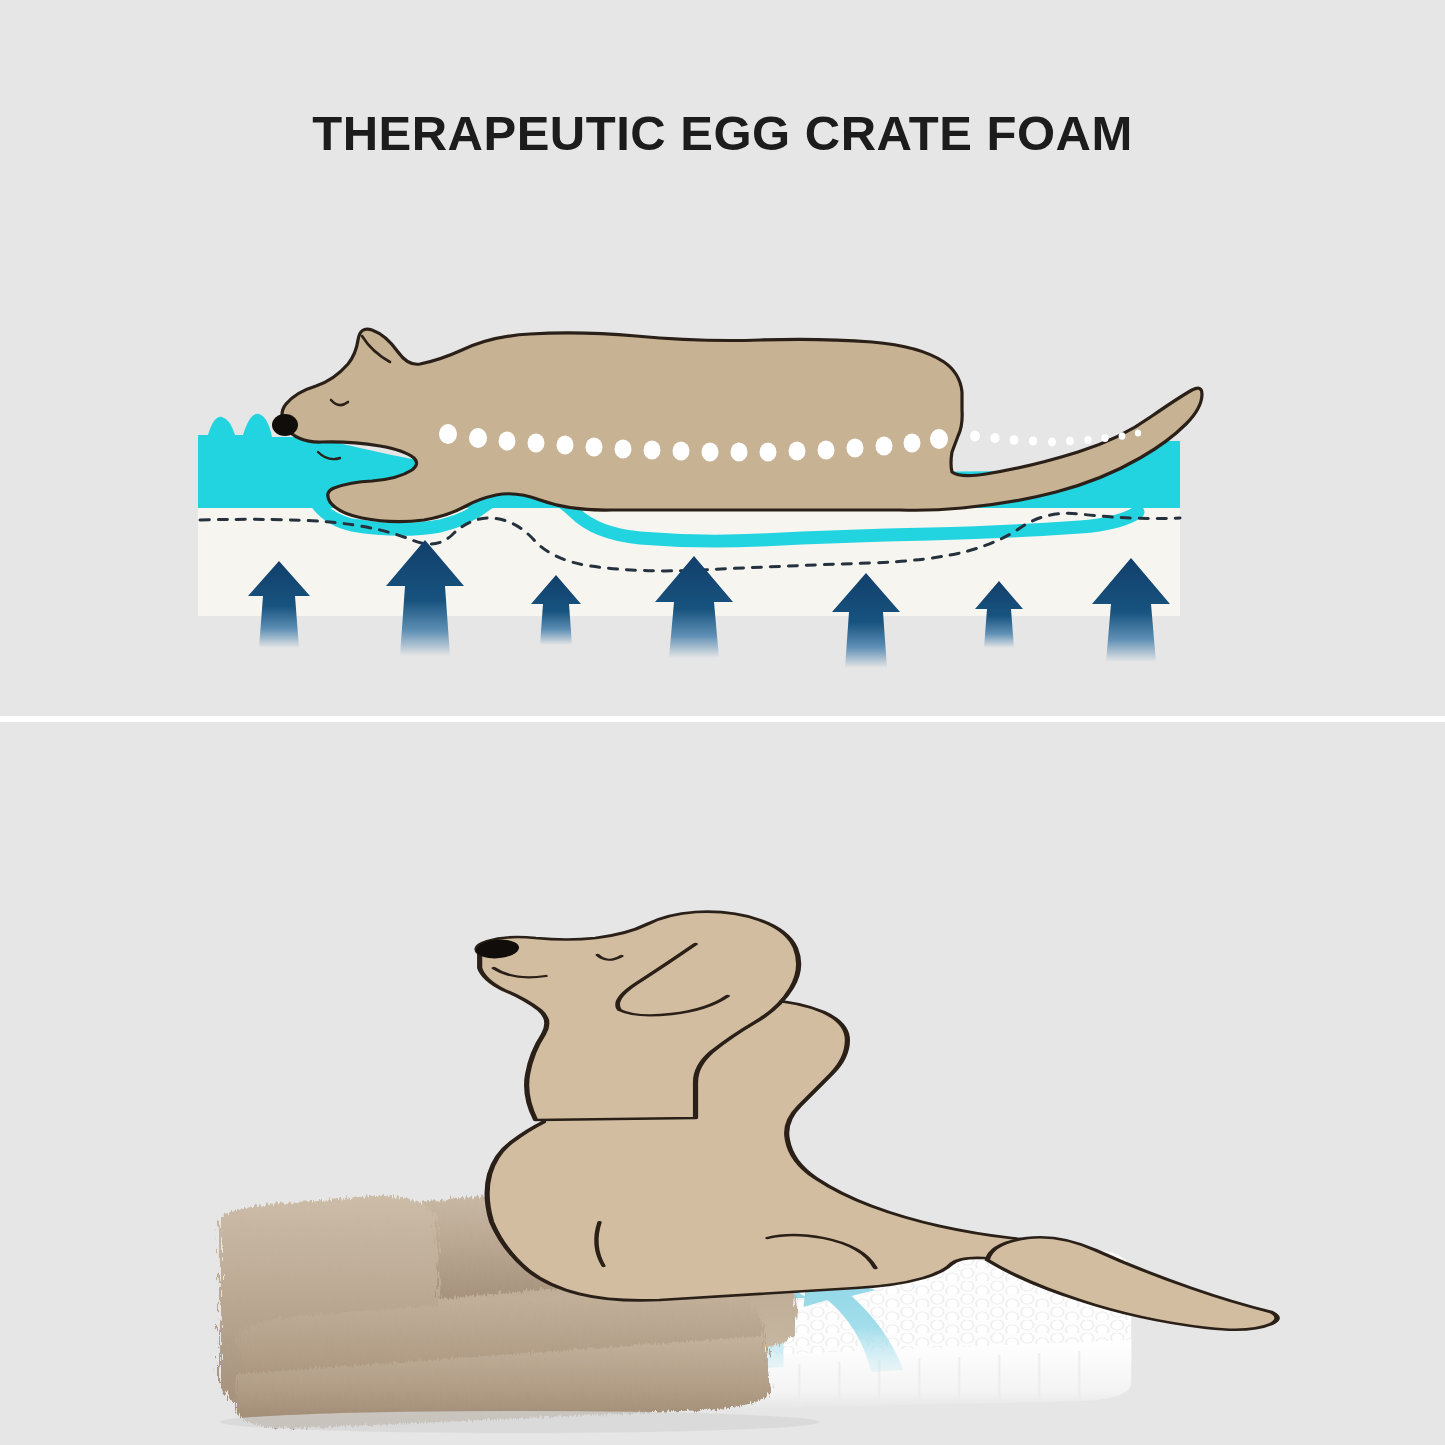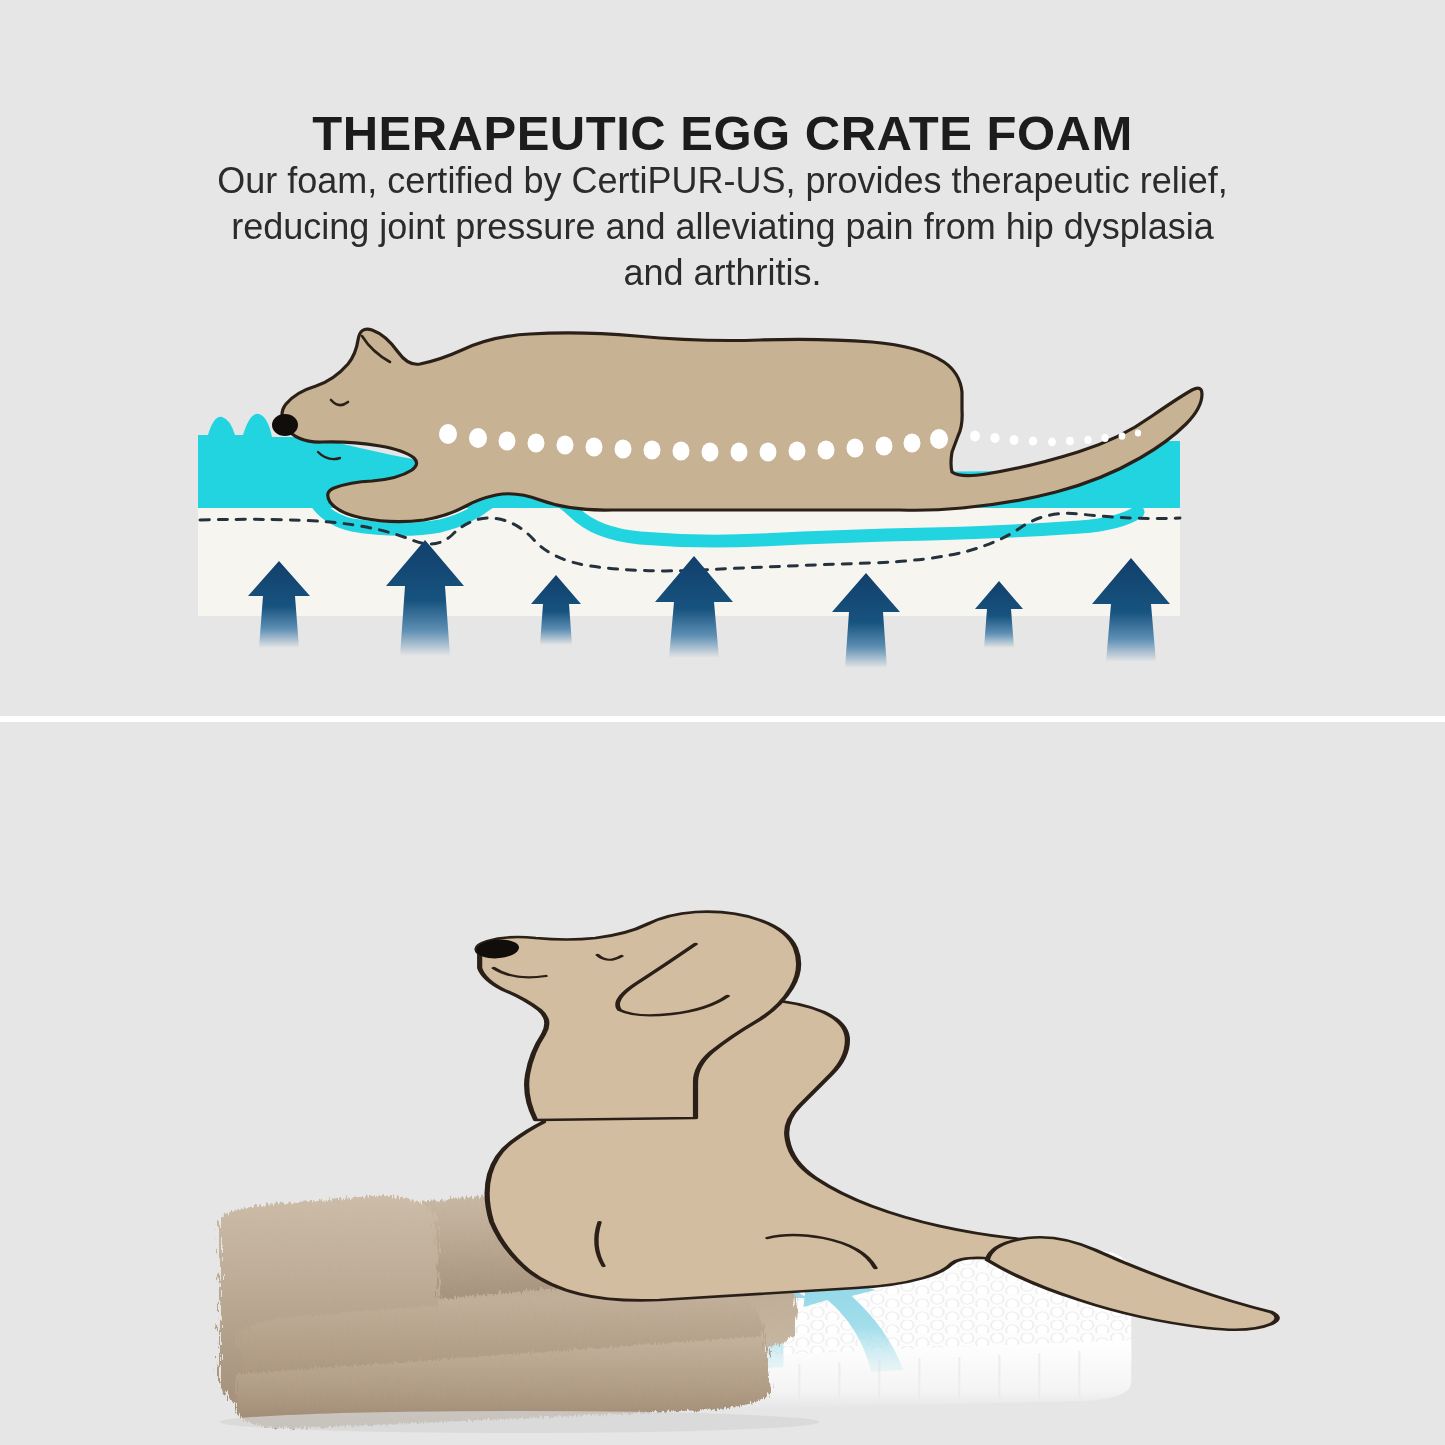--- a/index.html
+++ b/index.html
@@ -65,25 +65,20 @@
 </style>
 </head>
 <body>
 
 <div id="infographic">
 
   <div class="panel" id="panel-top">
 
     <h1 class="headline" id="top-title">THERAPEUTIC EGG CRATE FOAM</h1>
 
-    <div id="top-subtitle">
-      <span class="sub-line">Our foam, certified by CertiPUR-US, provides therapeutic relief,</span>
-      <span class="sub-line">reducing joint pressure and alleviating pain from hip dysplasia</span>
-      <span class="sub-line">and arthritis.</span>
-    </div>
 
     <svg class="stage" width="1445" height="716" viewBox="0 0 1445 716">
       <defs>
         <linearGradient id="arrowGrad" x1="0" y1="0" x2="0" y2="1">
           <stop offset="0%" stop-color="#123f6b"></stop>
           <stop offset="52%" stop-color="#17537f"></stop>
           <stop offset="78%" stop-color="#5e8fb4"></stop>
           <stop offset="100%" stop-color="#e6e6e6"></stop>
         </linearGradient>
         <clipPath id="foamClip">

